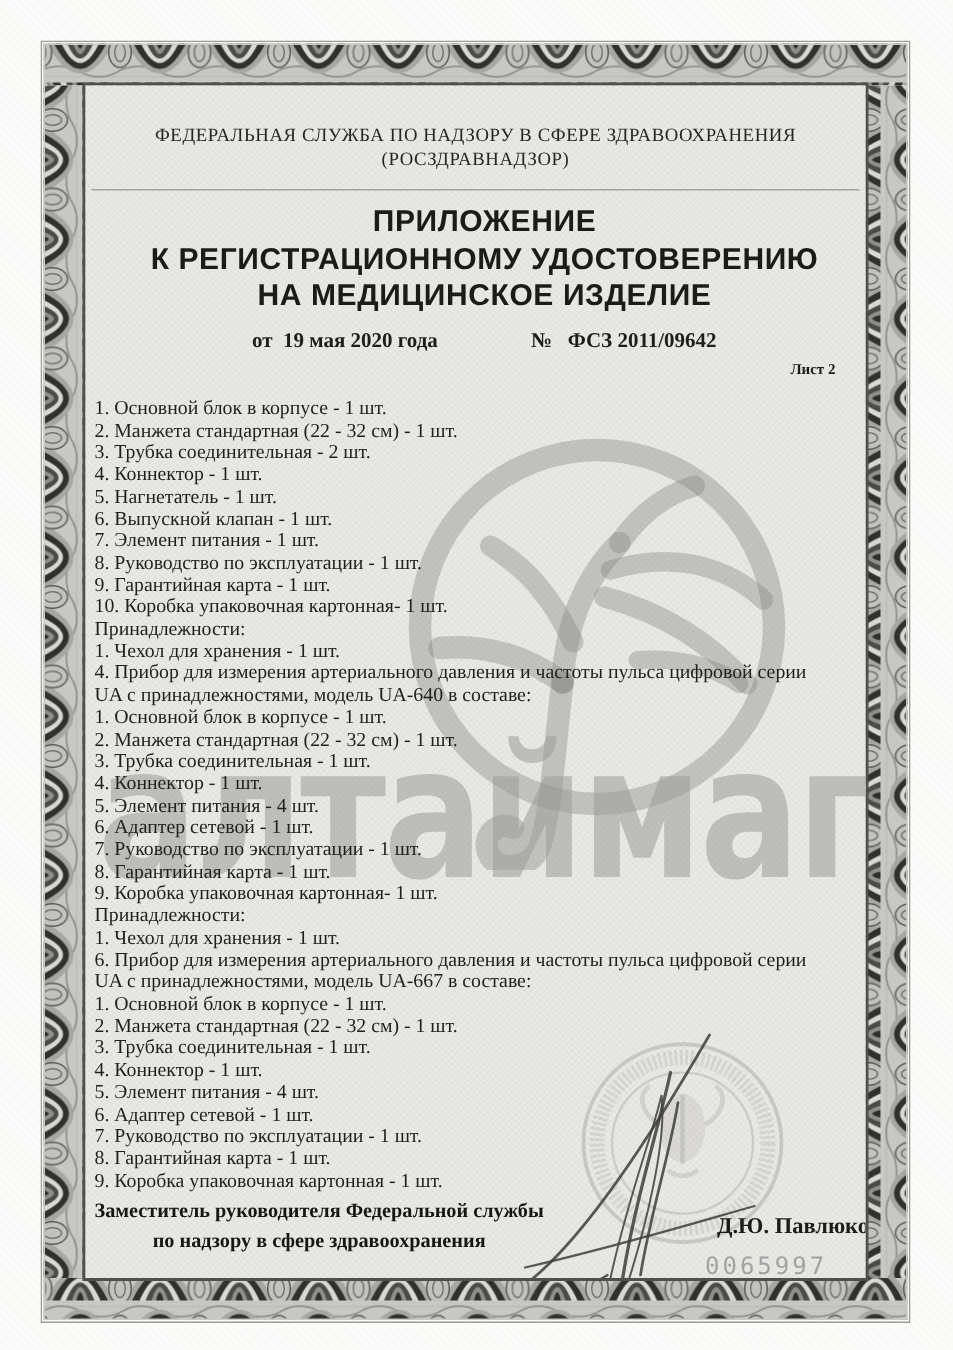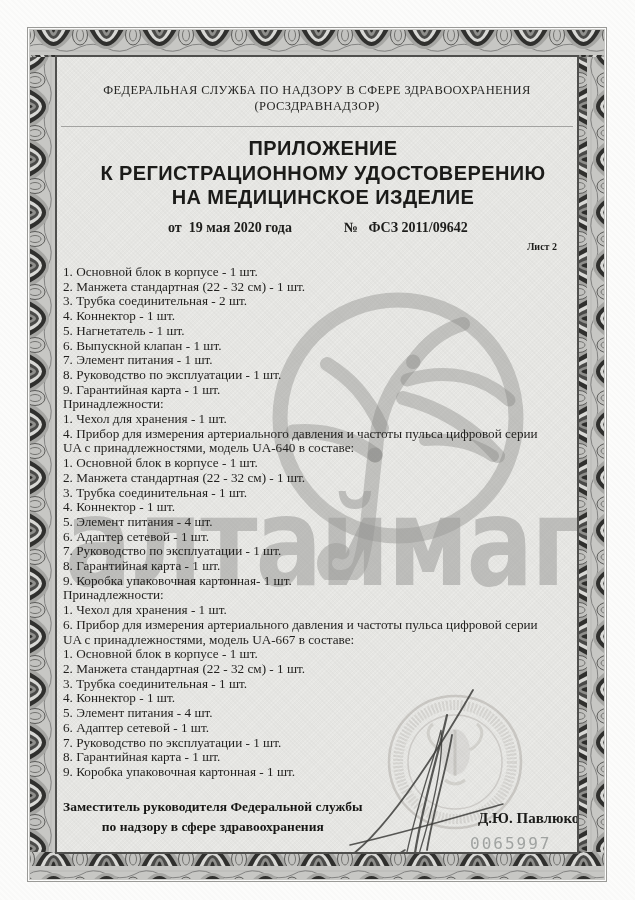--- a/index.html
+++ b/index.html
@@ -28,21 +28,21 @@
   .signature{position:absolute;left:270px;top:625px;z-index:3;}
   
   .content{position:absolute;left:0;top:0;width:100%;height:100%;z-index:2;color:#21211f;}
   .org{position:absolute;left:0;width:520px;text-align:center;font-size:12.5px;letter-spacing:.4px;color:#262624;white-space:pre;}
   .org1{top:26px;} .org2{top:42px;}
   .rule{position:absolute;left:4px;top:69px;width:512px;height:1px;background:#a3a3a1;}
   .title{position:absolute;left:0;top:79px;width:532px;text-align:center;
     font-family:"Liberation Sans", sans-serif;font-weight:bold;font-size:20px;line-height:24.5px;
     letter-spacing:.4px;color:#1b1b19;white-space:pre;}
   .meta{position:absolute;top:163px;font-weight:bold;font-size:14px;color:#1d1d1b;white-space:pre;}
-  .meta-date{left:111px;} .meta-num{left:287px;}
+  .meta-date{left:111px;} .meta-num{left:297px;}
   .sheet{position:absolute;top:184px;right:20px;font-weight:bold;font-size:10px;color:#1d1d1b;}
   .list{position:absolute;left:6px;top:208px;width:512px;font-size:13.2px;line-height:14.7px;color:#201f1d;}
   .list .body-line{white-space:nowrap;}
   .sig{position:absolute;left:6px;top:740px;font-weight:bold;font-size:13.5px;line-height:19.5px;color:#161614;white-space:pre;text-align:center;}
   .signer{position:absolute;left:421px;top:753px;font-weight:bold;font-size:15px;color:#1b1b19;white-space:nowrap;}
   .serial{position:absolute;left:413px;top:777px;font-family:"DejaVu Sans Mono", monospace;
     font-size:16px;letter-spacing:2px;color:#a0a3a1;}
 </style>
 </head>
 <body>
@@ -125,20 +125,21 @@
         <div class="list">
             <div class="body-line">1. Основной блок в корпусе - 1 шт.</div>
             <div class="body-line">2. Манжета стандартная (22 - 32 см) - 1 шт.</div>
             <div class="body-line">3. Трубка соединительная - 2 шт.</div>
             <div class="body-line">4. Коннектор - 1 шт.</div>
             <div class="body-line">5. Нагнетатель - 1 шт.</div>
             <div class="body-line">6. Выпускной клапан - 1 шт.</div>
             <div class="body-line">7. Элемент питания - 1 шт.</div>
             <div class="body-line">8. Руководство по эксплуатации - 1 шт.</div>
             <div class="body-line">9. Гарантийная карта - 1 шт.</div>
+            <div class="body-line">10. Коробка упаковочная картонная- 1 шт.</div>
             <div class="body-line">Принадлежности:</div>
             <div class="body-line">1. Чехол для хранения - 1 шт.</div>
             <div class="body-line">4. Прибор для измерения артериального давления и частоты пульса цифровой серии</div>
             <div class="body-line">UA с принадлежностями, модель UA-640 в составе:</div>
             <div class="body-line">1. Основной блок в корпусе - 1 шт.</div>
             <div class="body-line">2. Манжета стандартная (22 - 32 см) - 1 шт.</div>
             <div class="body-line">3. Трубка соединительная - 1 шт.</div>
             <div class="body-line">4. Коннектор - 1 шт.</div>
             <div class="body-line">5. Элемент питания - 4 шт.</div>
             <div class="body-line">6. Адаптер сетевой - 1 шт.</div>

